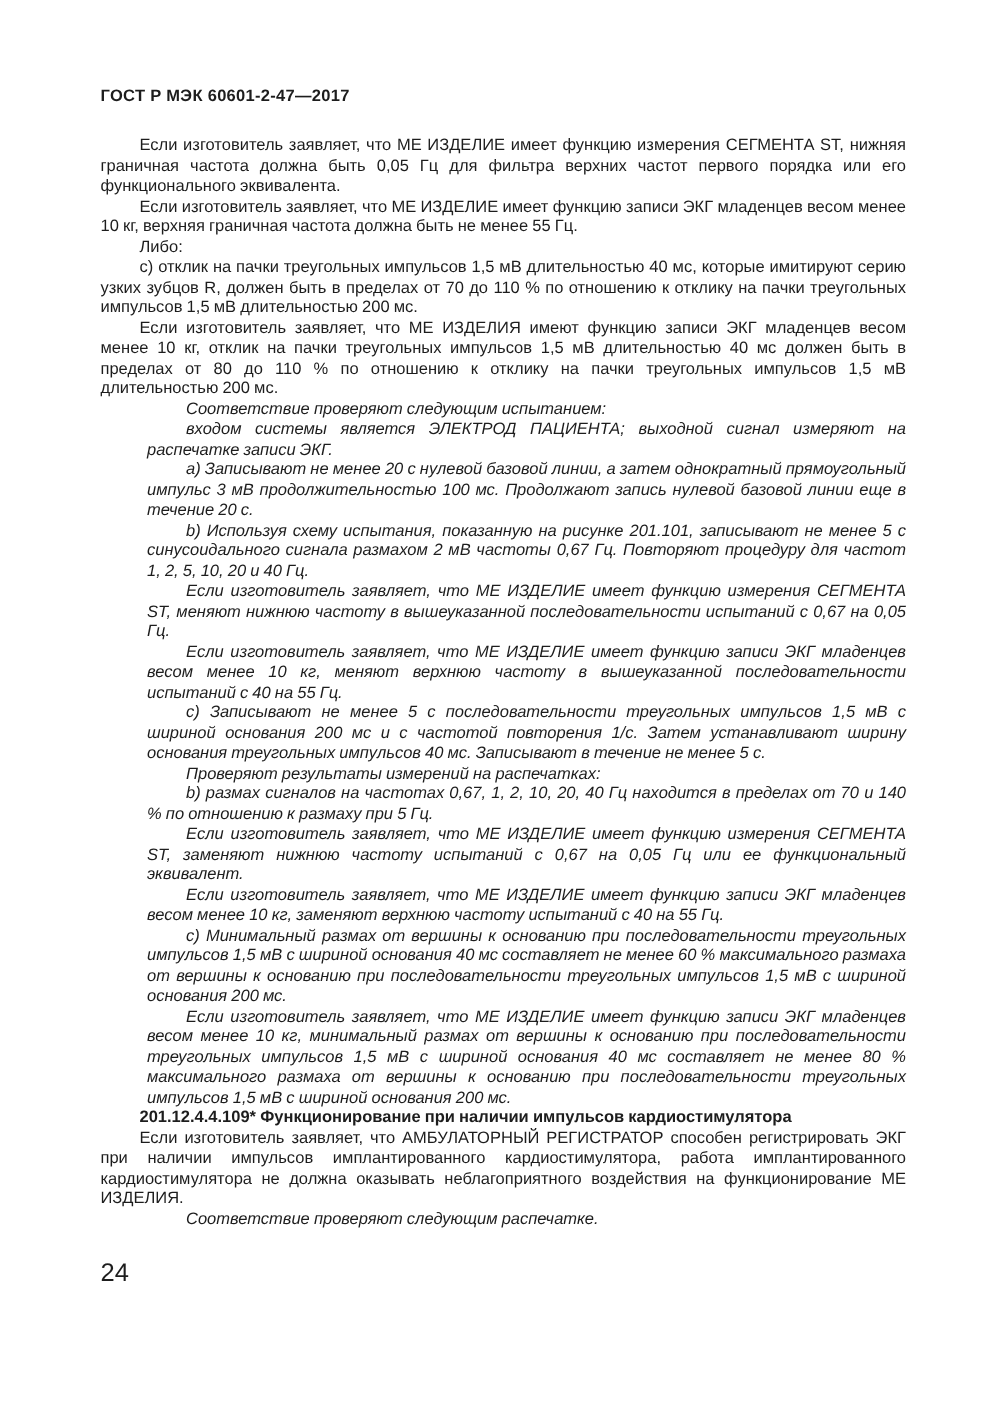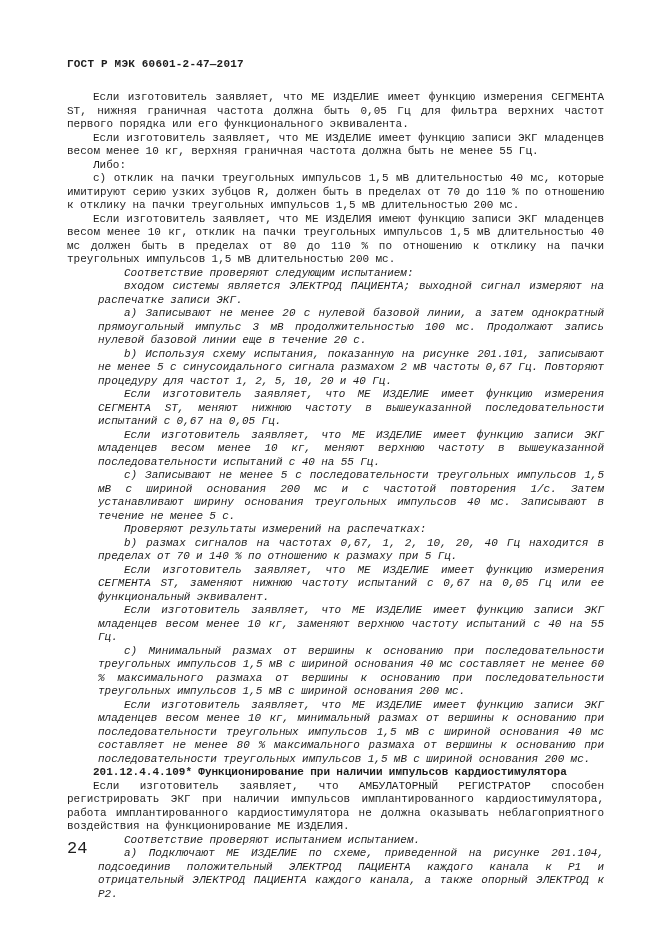--- a/index.html
+++ b/index.html
@@ -6,21 +6,21 @@
     margin: 0;
     padding: 0;
     background: #ffffff;
   }
   .page {
     position: relative;
     width: 661px;
     height: 935px;
     background: #ffffff;
     overflow: hidden;
-    font-family: Liberation Mono, monospace;
+    font-family: Liberation Sans, sans-serif;
     color: #1d1d1d;
   }
   .doc-header {
     position: absolute;
     top: 58px;
     left: 67px;
     font-size: 11px;
     font-weight: bold;
     letter-spacing: 0.2px;
   }
@@ -68,19 +68,18 @@
     <p class="para italic">Если изготовитель заявляет, что МЕ ИЗДЕЛИЕ имеет функцию записи ЭКГ младенцев весом менее 10 кг, меняют верхнюю частоту в вышеуказанной последовательности испытаний с 40 на 55 Гц.</p>
     <p class="para italic">c) Записывают не менее 5 с последовательности треугольных импульсов 1,5 мВ с шириной основания 200 мс и с частотой повторения 1/с. Затем устанавливают ширину основания треугольных импульсов 40 мс. Записывают в течение не менее 5 с.</p>
     <p class="para italic">Проверяют результаты измерений на распечатках:</p>
     <p class="para italic">b) размах сигналов на частотах 0,67, 1, 2, 10, 20, 40 Гц находится в пределах от 70 и 140 % по отношению к размаху при 5 Гц.</p>
     <p class="para italic">Если изготовитель заявляет, что МЕ ИЗДЕЛИЕ имеет функцию измерения СЕГМЕНТА ST, заменяют нижнюю частоту испытаний с 0,67 на 0,05 Гц или ее функциональный эквивалент.</p>
     <p class="para italic">Если изготовитель заявляет, что МЕ ИЗДЕЛИЕ имеет функцию записи ЭКГ младенцев весом менее 10 кг, заменяют верхнюю частоту испытаний с 40 на 55 Гц.</p>
     <p class="para italic">c) Минимальный размах от вершины к основанию при последовательности треугольных импульсов 1,5 мВ с шириной основания 40 мс составляет не менее 60 % максимального размаха от вершины к основанию при последовательности треугольных импульсов 1,5 мВ с шириной основания 200 мс.</p>
     <p class="para italic">Если изготовитель заявляет, что МЕ ИЗДЕЛИЕ имеет функцию записи ЭКГ младенцев весом менее 10 кг, минимальный размах от вершины к основанию при последовательности треугольных импульсов 1,5 мВ с шириной основания 40 мс составляет не менее 80 % максимального размаха от вершины к основанию при последовательности треугольных импульсов 1,5 мВ с шириной основания 200 мс.</p>
     <p class="para bold">201.12.4.4.109* Функционирование при наличии импульсов кардиостимулятора</p>
     <p class="para">Если изготовитель заявляет, что АМБУЛАТОРНЫЙ РЕГИСТРАТОР способен регистрировать ЭКГ при наличии импульсов имплантированного кардиостимулятора, работа имплантированного кардиостимулятора не должна оказывать неблагоприятного воздействия на функционирование МЕ ИЗДЕЛИЯ.</p>
-    <p class="para italic">Соответствие проверяют испытанием испытанием.</p>
-    <p class="para italic">a) Подключают МЕ ИЗДЕЛИЕ по схеме, приведенной на рисунке 201.104, подсоединив положительный ЭЛЕКТРОД ПАЦИЕНТА каждого канала к P1 и отрицательный ЭЛЕКТРОД ПАЦИЕНТА каждого канала, а также опорный ЭЛЕКТРОД к P2.</p>
+    <p class="para italic">Соответствие проверяют следующим распечатке.</p>
   </div>
 
   <div class="page-number">24</div>
 
 </div>
 
 </body></html>

